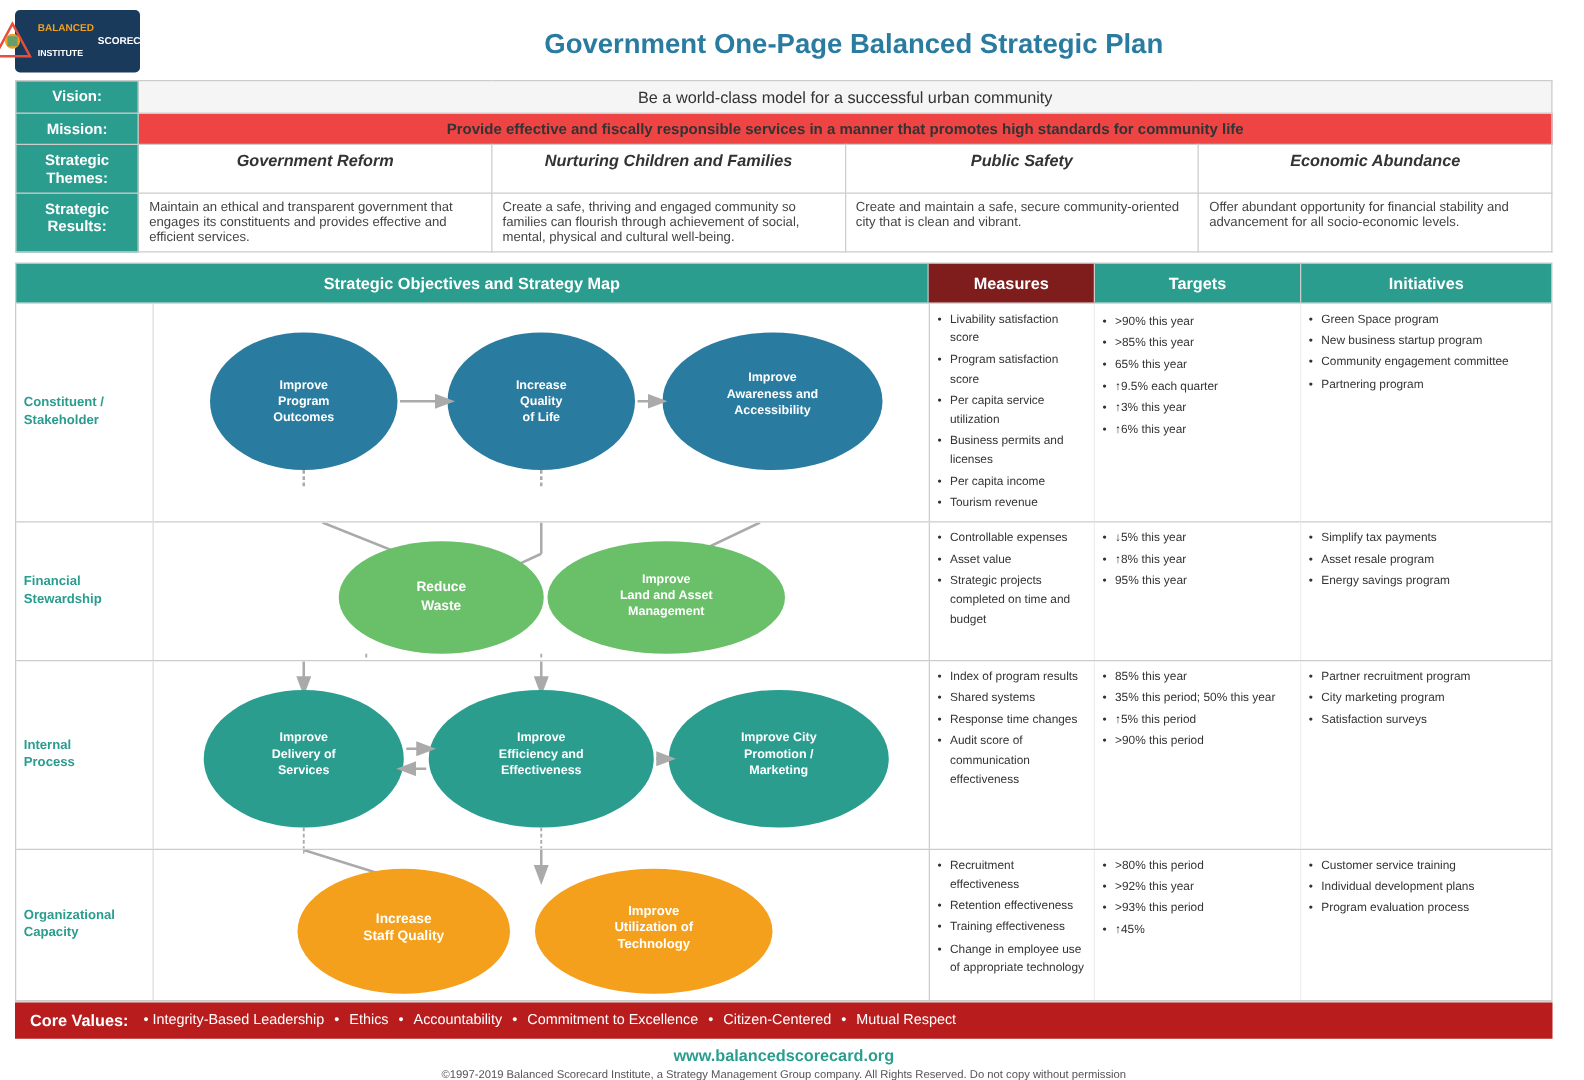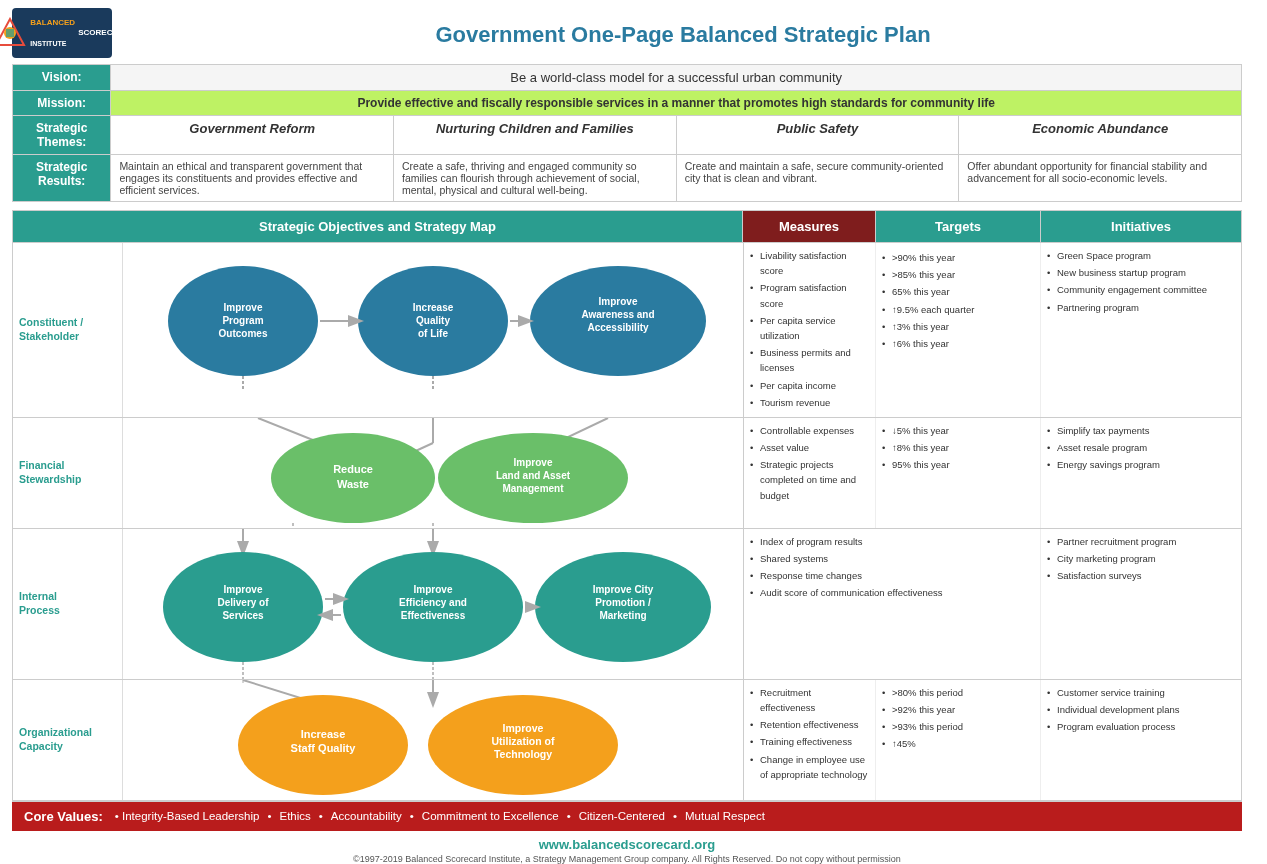--- a/index.html
+++ b/index.html
@@ -9,21 +9,21 @@
     .logo-box { width: 100px; height: 50px; background: #1a3a5c; border-radius: 4px; display: flex; align-items: center; justify-content: center; margin-right: 12px; flex-shrink: 0; }
     .logo-text { color: white; font-size: 9px; font-weight: bold; line-height: 1.3; }
     
     .main-title { flex: 1; text-align: center; color: #2a7ba0; font-size: 22px; font-weight: bold; padding-top: 4px; }
     
     
     .top-table { width: 100%; border-collapse: collapse; margin-bottom: 8px; border: 1px solid #ccc; }
     .top-table td { border: 1px solid #ccc; padding: 5px 8px; vertical-align: top; }
     .label-cell { background: #2a9d8f; color: white; font-weight: bold; font-size: 12px; white-space: nowrap; text-align: center; width: 95px; }
     .vision-cell { background: #f5f5f5; text-align: center; font-size: 13px; color: #333; }
-    .mission-cell { background: #bef264; text-align: center; font-size: 12px; color: #333; font-weight: bold; }
+    .mission-cell { background: #ef4444; text-align: center; font-size: 12px; color: #333; font-weight: bold; }
     .theme-cell { text-align: center; font-size: 13px; font-style: italic; color: #333; font-weight: bold; width: 23%; }
     .result-cell { font-size: 10.5px; color: #444; width: 23%; }
     .result-label { background: #2a9d8f; }
     
     .bullet-item { margin-bottom: 2px; padding-left: 10px; position: relative; }
     .bullet-item::before { content: '•'; position: absolute; left: 0; }
     
     
     .footer { text-align: center; padding: 6px; font-size: 10px; }
     .footer-url { color: #2a9d8f; font-size: 13px; font-weight: bold; }
@@ -236,20 +236,26 @@
             <line x1="310" y1="133" x2="310" y2="150" stroke="#aaa" stroke-width="1.5" stroke-dasharray="3,2"></line>
           </svg>
         </div>
       </div>
       <div style="flex:1; padding:5px 6px; font-size:9.5px; color:#333; border-right:1px solid #eee; line-height:1.6;">
         <div class="bullet-item">Index of program results</div>
         <div class="bullet-item">Shared systems</div>
         <div class="bullet-item">Response time changes</div>
         <div class="bullet-item">Audit score of communication effectiveness</div>
       </div>
+      <div style="flex:0 0 165px; padding:5px 6px; font-size:9.5px; color:#333; border-right:1px solid #eee; line-height:1.6;">
+        <div class="bullet-item">85% this year</div>
+        <div class="bullet-item">35% this period; 50% this year</div>
+        <div class="bullet-item">↑5% this period</div>
+        <div class="bullet-item">&gt;90% this period</div>
+      </div>
       <div style="flex:0 0 200px; padding:5px 6px; font-size:9.5px; color:#333; line-height:1.6;">
         <div class="bullet-item">Partner recruitment program</div>
         <div class="bullet-item">City marketing program</div>
         <div class="bullet-item">Satisfaction surveys</div>
       </div>
     </div>
 
     <div style="display:flex; border-bottom:1px solid #ccc;">
       <div style="flex:0 0 730px; border-right:1px solid #ccc; display:flex;">
         <div style="width:110px; flex-shrink:0; padding:6px 4px 6px 6px; border-right:1px solid #ddd; display:flex; align-items:center;">

